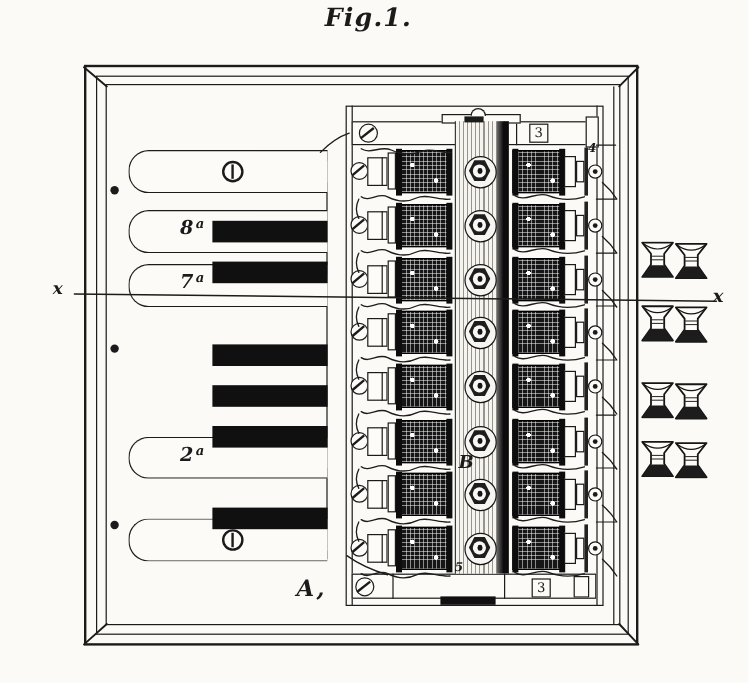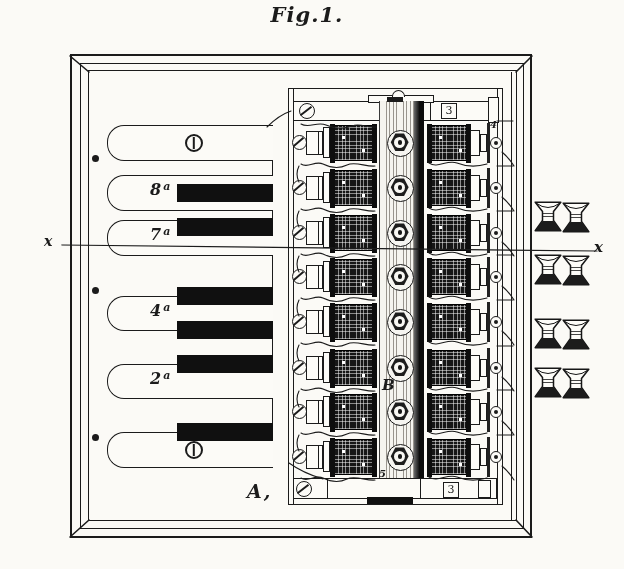--- a/index.html
+++ b/index.html
@@ -125,23 +125,20 @@
 
   <div id="keyboard">
       <div class="key" style="top: 0px;">
         <span class="screw-v"></span>
       </div>
       <div class="key" style="top: 50px;">
         <span class="key-label"><span class="kn">8</span><span class="ks">a</span></span>
       </div>
       <div class="key" style="top: 55px; margin-top: 40px;">
         <span class="key-label"><span class="kn">7</span><span class="ks">a</span></span>
-      </div>
-      <div class="key" style="top: 170.5px;">
-        <span class="key-label"><span class="kn">4</span><span class="ks">a</span></span>
       </div>
       <div class="key" style="top: 238.7px;">
         <span class="key-label"><span class="kn">2</span><span class="ks">a</span></span>
       </div>
       <div class="key" style="top: 306.9px;">
         <span class="screw-v"></span>
       </div>
       <div class="bkey" style="top: 59.2px;"></div>
       <div class="bkey" style="top: 93.3px;"></div>
       <div class="bkey" style="top: 161.5px;"></div>

